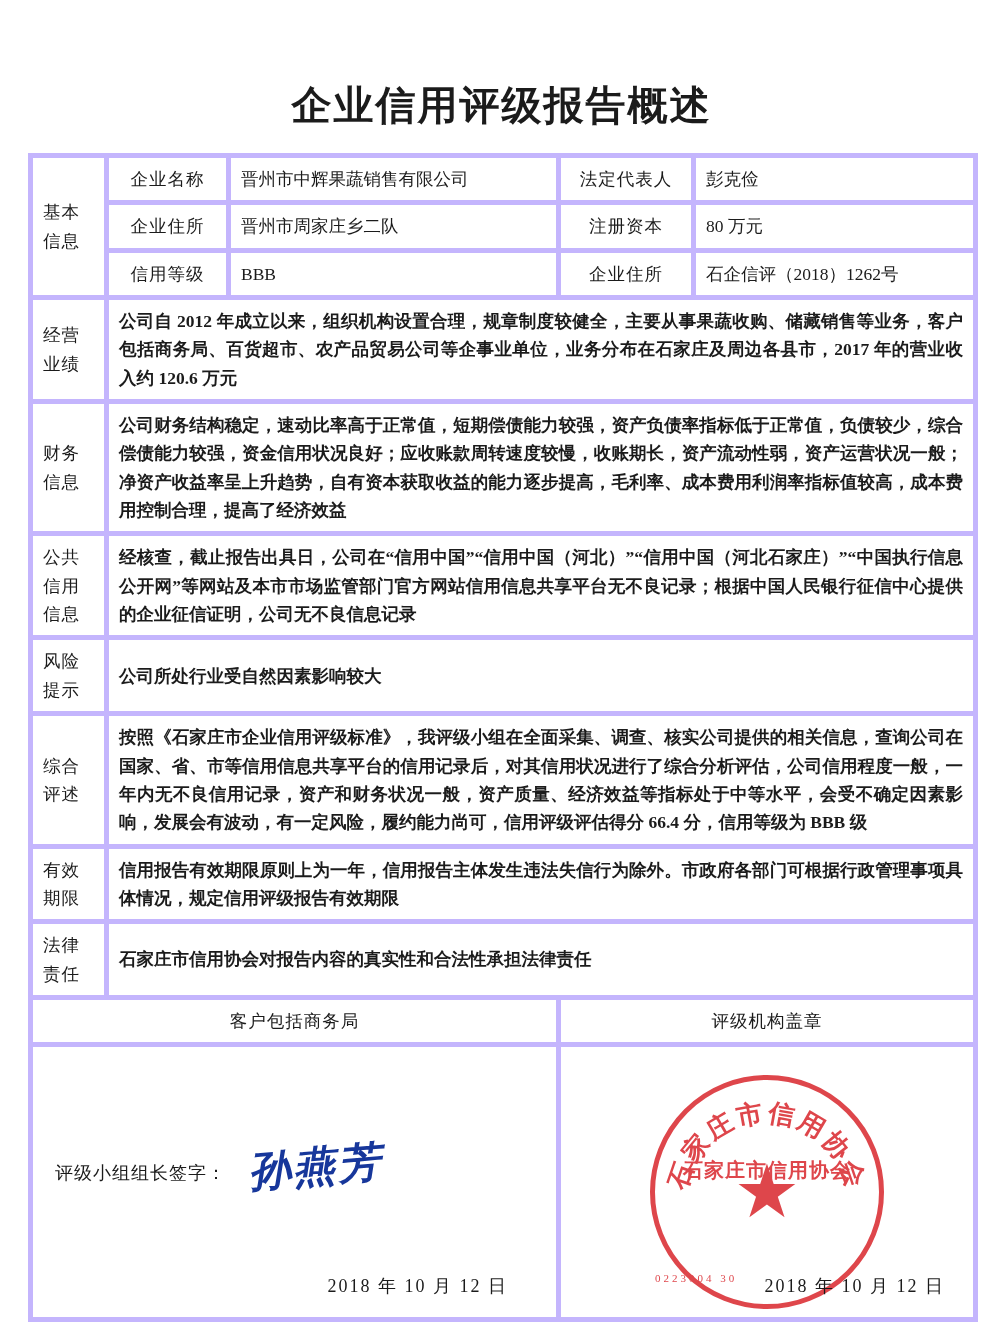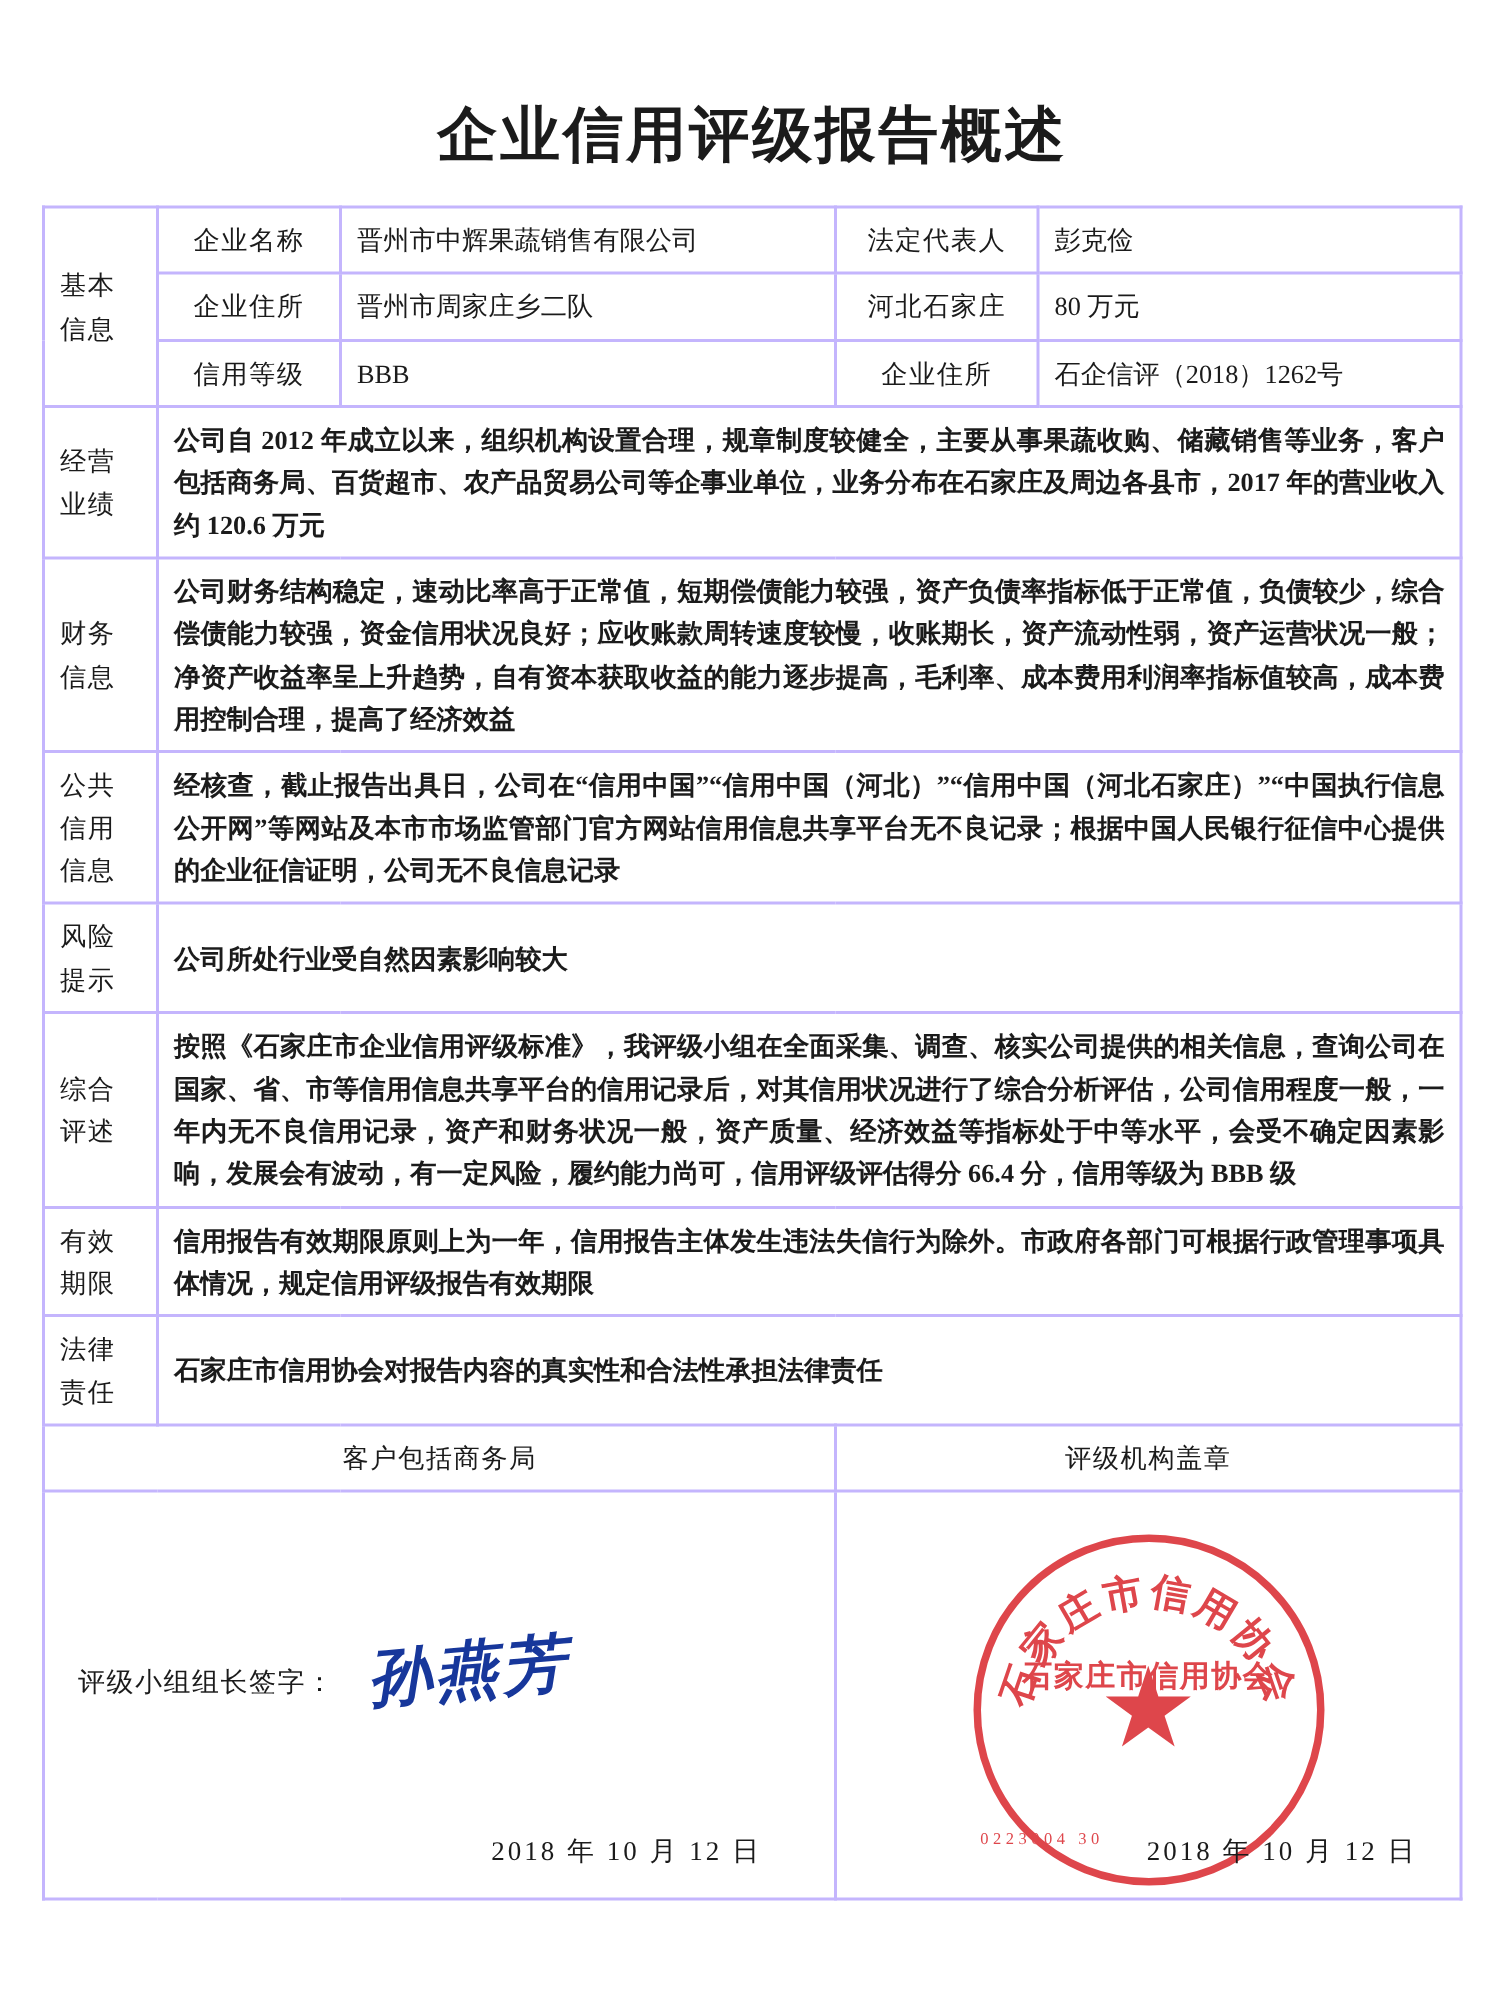--- a/index.html
+++ b/index.html
@@ -23,29 +23,30 @@
     padding: 0 28px;
   }
   .doc-title {
     text-align: center;
     font-size: 40px;
     font-weight: bold;
     letter-spacing: 2px;
     padding-top: 62px;
     padding-bottom: 20px;
     font-family: "Liberation Serif", "DejaVu Serif", serif;
+    margin-top: 16px;
   }
   table.main {
     border-collapse: collapse;
     width: 945px;
     margin: 0 auto;
     table-layout: fixed;
   }
   table.main td {
-    border: 2px solid #c4b5fd;
+    border: 5px solid #c4b5fd;
     padding: 7px 10px;
     font-size: 17.5px;
     line-height: 1.62;
     vertical-align: middle;
     word-break: break-all;
   }
   td.label {
     text-align: left;
     width: 76px;
     padding: 7px 4px;
@@ -201,21 +202,21 @@
         </td>
         <td class="sublabel">企业名称</td>
         <td class="value">晋州市中辉果蔬销售有限公司</td>
         <td class="sublabel">法定代表人</td>
         <td class="value">彭克俭</td>
       </tr>
 
       <tr>
         <td class="sublabel">企业住所</td>
         <td class="value">晋州市周家庄乡二队</td>
-        <td class="sublabel">河北石家庄</td>
+        <td class="sublabel">注册资本</td>
         <td class="value">80 万元</td>
       </tr>
 
       <tr>
         <td class="sublabel">信用等级</td>
         <td class="value">BBB</td>
         <td class="sublabel">企业住所</td>
         <td class="value">石企信评（2018）1262号</td>
       </tr>
 

